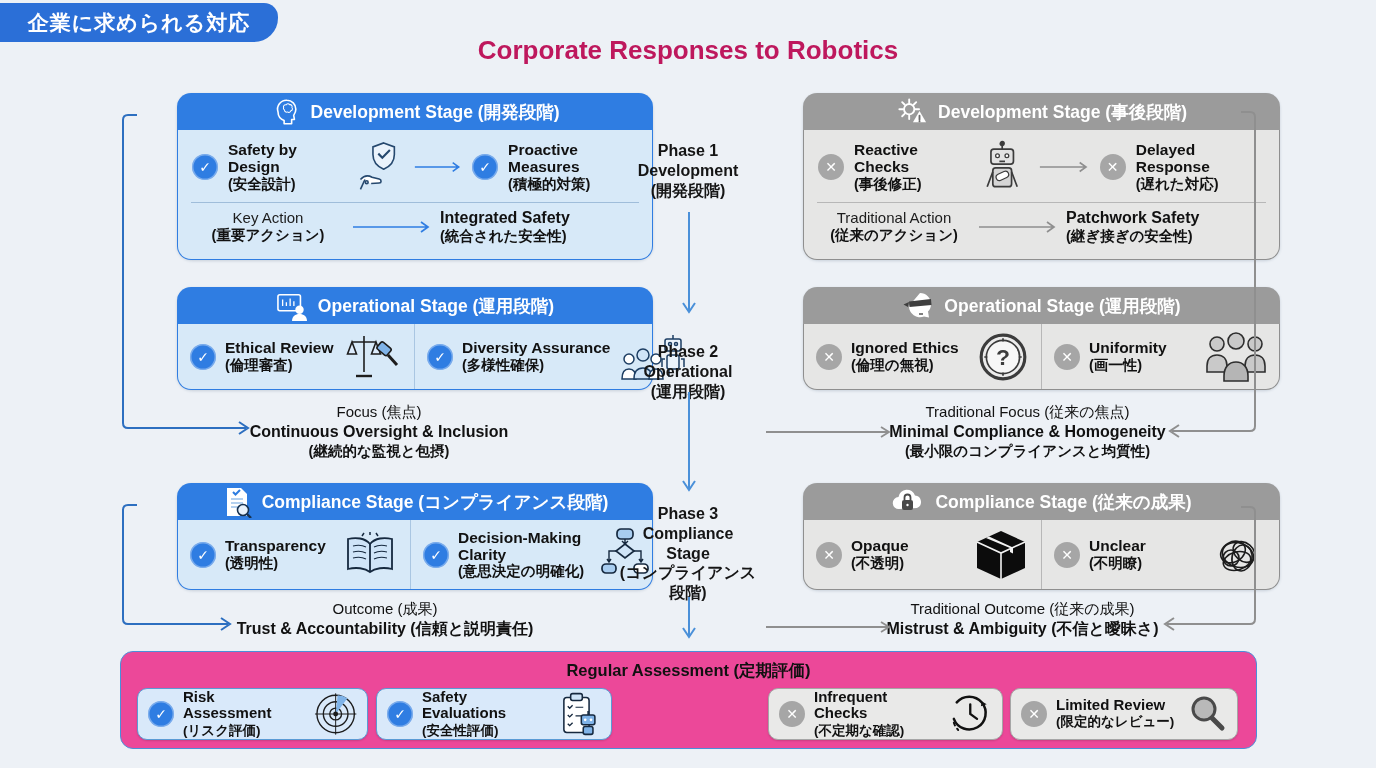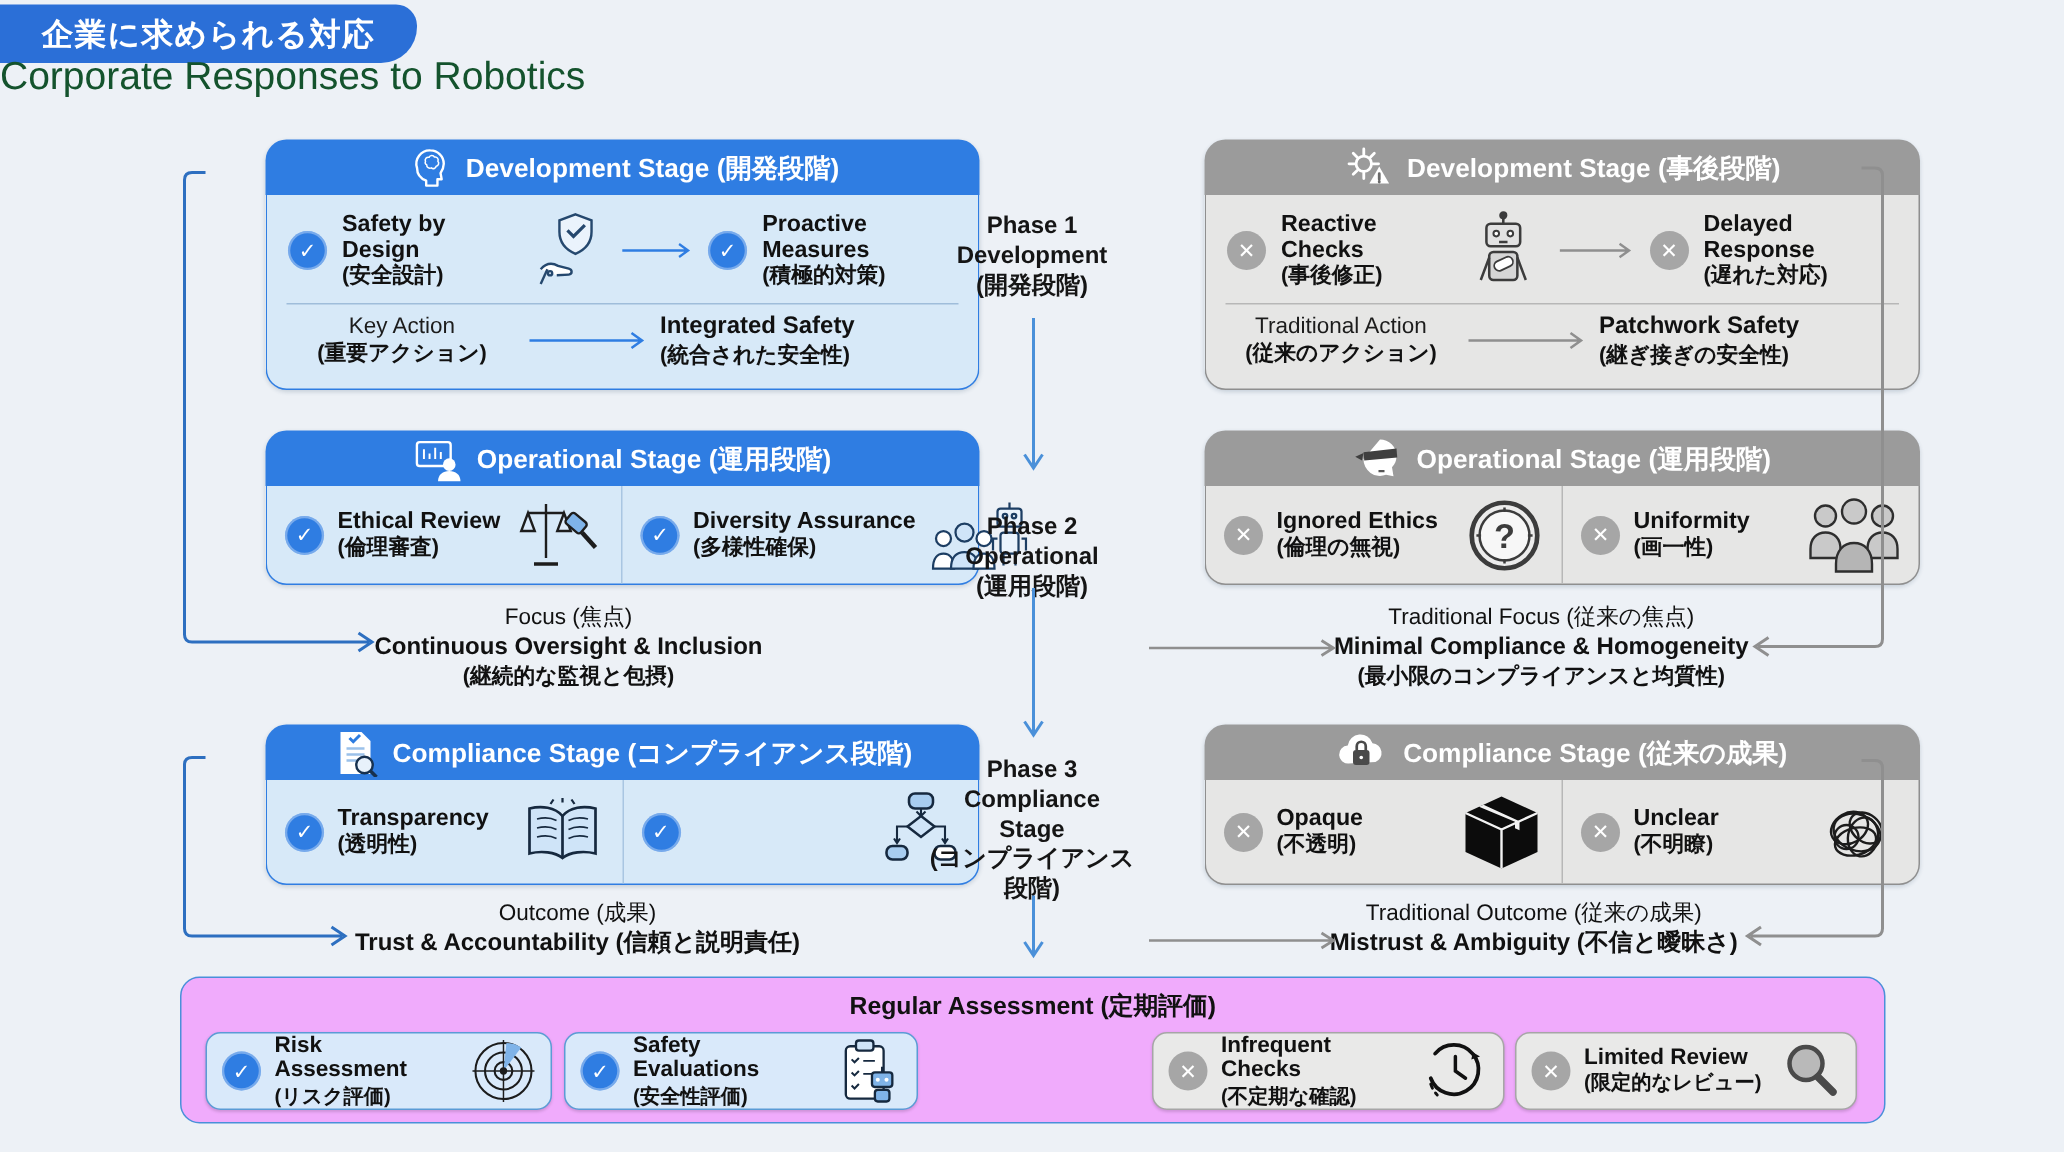--- a/index.html
+++ b/index.html
@@ -1,21 +1,21 @@
 <!DOCTYPE html>
 <html><head>
 <meta charset="utf-8">
 <style>
   html,body{margin:0;padding:0;background:#e9eef3;font-family:"Liberation Sans","DejaVu Sans",sans-serif;}
   .stage{position:relative;width:1376px;height:768px;background:#edf1f6;color:#111;overflow:hidden;}
 
   .badge{position:absolute;left:0;top:3px;width:278px;height:39px;background:#2b6fd7;color:#fff;
          font-size:21px;font-weight:700;display:flex;align-items:center;justify-content:center;
          border-radius:0 14px 24px 0;letter-spacing:1px;}
-  .main-title{position:absolute;left:0;right:0;top:35px;font-size:26px;font-weight:400;color:#14532d;}
+  .main-title{position:absolute;left:0;right:0;top:35px;text-align:center;font-size:26px;font-weight:700;color:#be185d;}
 
   .block{position:absolute;border-radius:15px;box-shadow:0 1px 3px rgba(30,60,90,.18);margin-left:40px;}
   .block-hdr{height:37px;display:flex;align-items:center;justify-content:center;gap:10px;
              border-radius:14px 14px 0 0;color:#fff;font-weight:700;font-size:17.5px;}
   .blue-block .block-hdr{background:#2f7de2;}
   .gray-block .block-hdr{background:#9b9b9b;}
   .block-body{border-radius:0 0 14px 14px;border:1.6px solid;border-top:none;box-sizing:border-box;}
   .blue-block .block-body{background:#d7e9f8;border-color:#2f7de2;}
   .gray-block .block-body{background:#e6e6e5;border-color:#8f8f8f;}
 
@@ -45,21 +45,21 @@
   .foot-value .ja{font-size:14.5px;font-weight:700;}
 
   .phase{position:absolute;left:608px;width:160px;text-align:center;font-size:16px;font-weight:700;
          white-space:pre-line;line-height:1.24;color:#151515;}
 
   .note{position:absolute;text-align:center;line-height:1.3;}
   .note .lbl{font-size:15px;font-weight:500;}
   .note .val{font-size:16px;font-weight:700;}
   .note .sub{font-size:14.5px;font-weight:700;}
 
-  .assess{position:absolute;left:120px;top:651px;width:1137px;height:98px;background:#f0abfc;
+  .assess{position:absolute;left:120px;top:651px;width:1137px;height:98px;background:#ec4899;
           border:1.6px solid #4a90d9;border-radius:13px;box-sizing:border-box;}
   .assess-title{text-align:center;font-size:16.5px;font-weight:700;margin-top:8px;}
   .chip{position:absolute;top:688px;height:52px;border-radius:10px;display:flex;align-items:center;
         column-gap:9px;padding:0 10px;box-sizing:border-box;box-shadow:0 1px 2px rgba(0,0,0,.15);}
   .chip.good{background:#d9e9fa;border:1.6px solid #5b9bd5;}
   .chip.bad{background:#e9e9e8;border:1.6px solid #a6a6a6;}
   .chip .t{font-size:15px;font-weight:700;line-height:1.1;}
   .chip .s{font-size:13.5px;font-weight:700;}
   .chip .big{margin-left:auto;}
 
@@ -297,20 +297,24 @@
         </div>
         <svg class="big" width="56" height="48" viewBox="0 0 56 46" fill="none" stroke="#16293f" stroke-width="1.8">
           <path d="M28 12C23 6 14 5 6 7v30c8-2 17-1 22 3 5-4 14-5 22-3V7c-8-2-17-1-22 5z" fill="#cfe4f8"></path>
           <path d="M28 12v28"></path>
           <path d="M11 14c4-1 9-1 13 1M11 20c4-1 9-1 13 1M11 26c4-1 9-1 13 1M32 15c4-2 9-2 13-1M32 21c4-2 9-2 13-1M32 27c4-2 9-2 13-1" stroke-width="1.1"></path>
           <path d="M20 4l2-3M28 3V0M36 4l-2-3" stroke-width="1.5"></path>
         </svg>
       </div>
       <div class="half">
         <div class="mark good">✓</div>
+        <div class="itxt" style="width:132px;">
+          <div class="t">Decision-Making Clarity</div>
+          <div class="s">(意思決定の明確化)</div>
+        </div>
         <svg class="big" width="52" height="58" viewBox="0 0 52 56" fill="none" stroke="#16293f" stroke-width="1.7">
           <rect x="18" y="2" width="16" height="10" rx="4" fill="#a8cdf0"></rect>
           <path d="M26 12v4M23 14l3 3 3-3" stroke-width="1.4"></path>
           <path d="M26 17l9 7-9 7-9-7z" fill="#cfe4f8"></path>
           <path d="M17 24h-7v10M35 24h7v10M8 32l2 3 2-3M40 32l2 3 2-3" stroke-width="1.4"></path>
           <rect x="3" y="37" width="14" height="9" rx="4" fill="#a8cdf0"></rect>
           <rect x="35" y="37" width="14" height="9" rx="4" fill="#fff"></rect>
         </svg>
       </div>
     </div>

